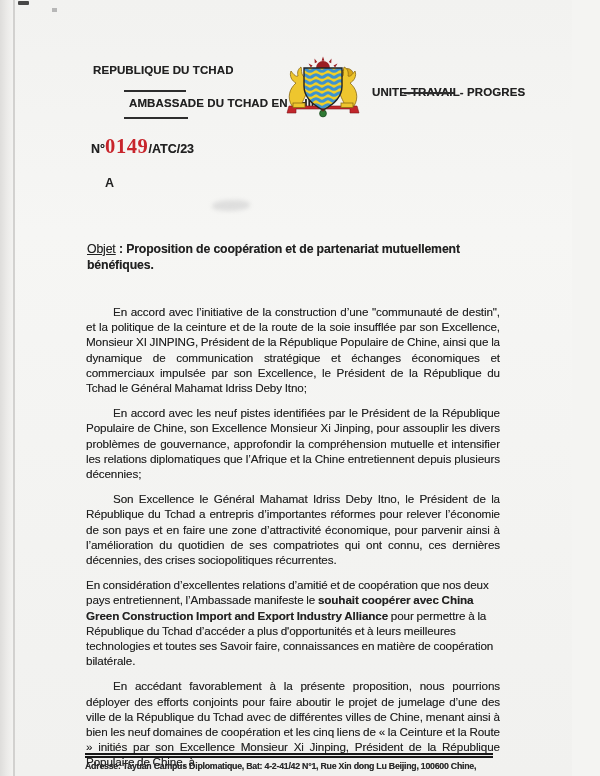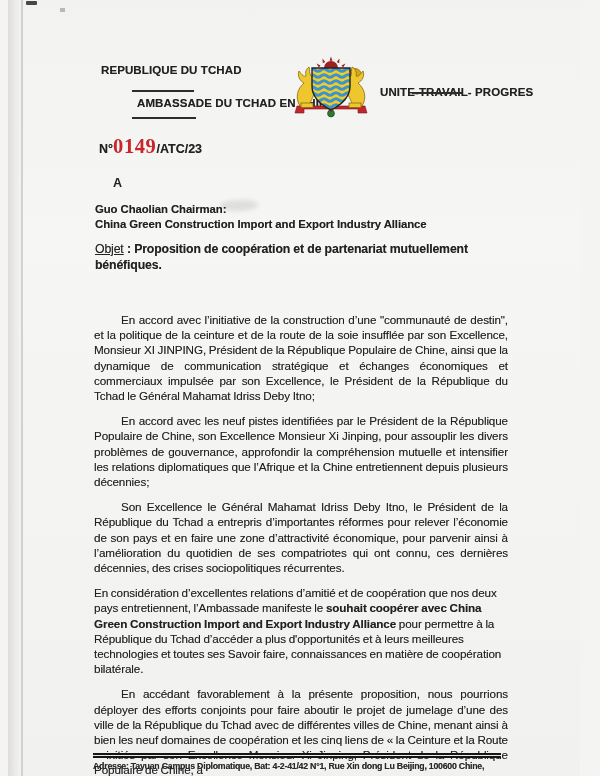--- a/index.html
+++ b/index.html
@@ -3,21 +3,21 @@
 <meta charset="utf-8">
 <style>
   html,body { margin:0; padding:0; }
   body {
     width:600px; height:776px; overflow:hidden;
     font-family:"Liberation Sans", sans-serif;
     color:#212121;
     background:#f4f4f2;
   }
   .page {
-    position:absolute; left:8px; top:0; width:572px; height:776px;
+    position:absolute; left:0; top:0; width:572px; height:776px;
     background:linear-gradient(180deg,#f2f2f0 0%, #f6f6f4 30%, #f3f3f1 70%, #f1f1ef 100%);
     overflow:hidden;
   }
   .page * { position:absolute; }
   
   .scan-band { left:0; top:0; width:13px; height:776px;
     background:linear-gradient(90deg,#dedddb,#ecebe9 55%,#f3f3f1); }
   .scan-line { left:13px; top:0; width:1.5px; height:776px; background:#d2d1cf; }
   .mark1 { left:18px; top:1px; width:11px; height:4px; background:#474747; border-radius:1px; filter:blur(.4px); }
   .mark2 { left:52px; top:8px; width:5px; height:4px; background:rgba(110,110,112,.45); filter:blur(.6px); }
@@ -53,21 +53,21 @@
 
   
   .subject { left:87px; top:241px; width:420px; font-weight:700; font-size:12.3px;
     line-height:16px; letter-spacing:-.15px; text-shadow:0 0 .4px rgba(25,25,25,.4); }
   .subject span { position:static; }
   .subject-label { font-weight:400; text-decoration:underline; }
 
   
   .body-text { left:86px; top:304px; width:414px; font-size:11.7px; line-height:15.2px;
     letter-spacing:-.12px; word-spacing:-.35px; text-shadow:0 0 .35px rgba(30,30,30,.38); }
-  .body-text p { position:static; margin:8px 0 10px 0; }
+  .body-text p { position:static; margin:0 0 10px 0; }
   .body-text p.just { text-align:justify; }
   .body-text p.ragged { text-align:left; }
   .body-text p.indent { text-indent:27px; }
   .body-text span { position:static; }
   .body-text .b { font-weight:700; }
 
   
   .footer-rule { left:85px; top:753px; width:408px; height:5px;
     background:linear-gradient(#161616 0 2.4px, #e9e9e7 2.4px 3.1px, #161616 3.1px 100%); }
   .footer-address { left:85px; top:761px; width:408px; text-align:left; font-weight:700;
@@ -136,24 +136,20 @@
   <div class="refline">
     <span class="ref-pre">N°</span>
     <span class="ref-num" style="color: rgb(200, 37, 44);">0149</span>
     <span class="ref-suf">/ATC/23</span>
   </div>
 
 
   <div class="to-label">A</div>
   <div class="smudge"></div>
 
-  <div class="recipient">
-    <div>Guo Chaolian Chairman:</div>
-    <div>China Green Construction Import and Export Industry Alliance</div>
-  </div>
 
   <div class="subject">
     <span class="subject-label">Objet</span><span class="subject-text"> : Proposition de coopération et de partenariat mutuellement bénéfiques.</span>
   </div>
 
   <div class="body-text">
       <p class="indent just"><span>En accord avec l’initiative de la construction d’une "communauté de destin", et la politique de la ceinture et de la route de la soie insufflée par son Excellence, Monsieur XI JINPING, Président de la République Populaire de Chine, ainsi que la dynamique de communication stratégique et échanges économiques et commerciaux impulsée par son Excellence, le Président de la République du Tchad le Général Mahamat Idriss Deby Itno;</span></p>
       <p class="indent just"><span>En accord avec les neuf pistes identifiées par le Président de la République Populaire de Chine, son Excellence Monsieur Xi Jinping, pour assouplir les divers problèmes de gouvernance, approfondir la compréhension mutuelle et intensifier les relations diplomatiques que l’Afrique et la Chine entretiennent depuis plusieurs décennies;</span></p>
       <p class="indent just"><span>Son Excellence le Général Mahamat Idriss Deby Itno, le Président de la République du Tchad a entrepris d’importantes réformes pour relever l’économie de son pays et en faire une zone d’attractivité économique, pour parvenir ainsi à l’amélioration du quotidien de ses compatriotes qui ont connu, ces dernières décennies, des crises sociopolitiques récurrentes.</span></p>
       <p class="ragged"><span>En considération d’excellentes relations d’amitié et de coopération que nos deux pays entretiennent, l’Ambassade manifeste le </span><span class="b">souhait coopérer avec China Green Construction Import and Export Industry Alliance</span><span> pour permettre à la République du Tchad d’accéder a plus d'opportunités et à leurs meilleures technologies et toutes ses Savoir faire, connaissances en matière de coopération bilatérale.</span></p>

